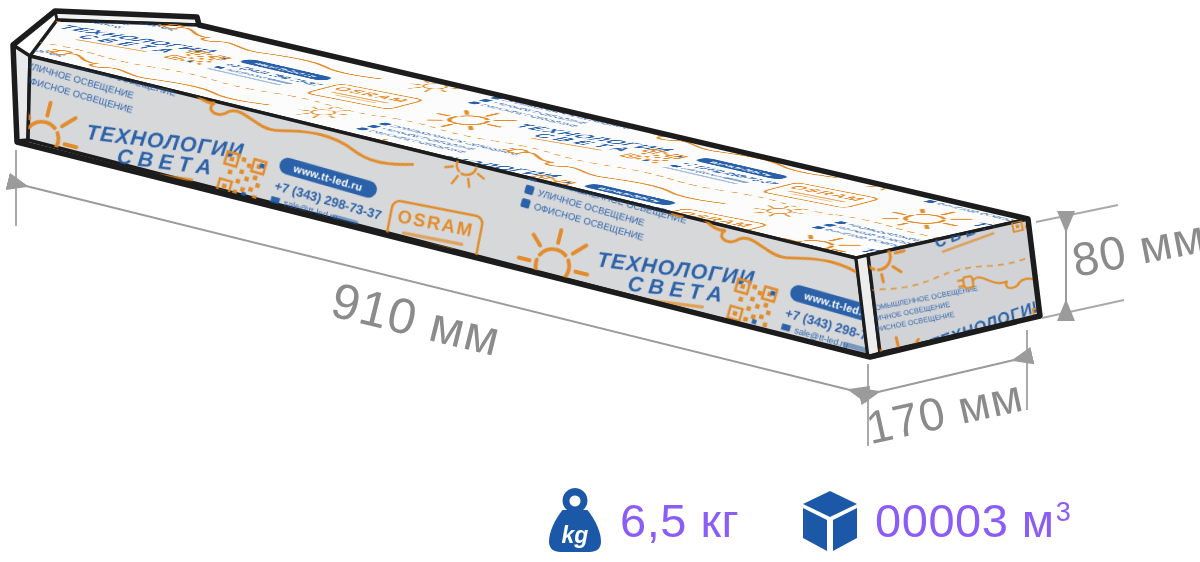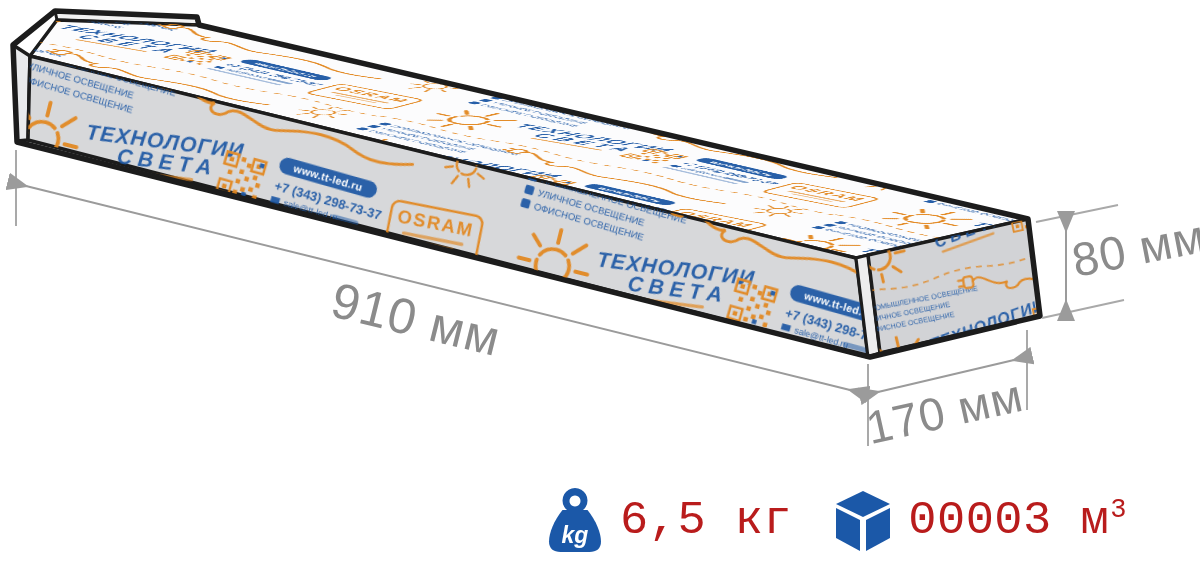--- a/index.html
+++ b/index.html
@@ -1,21 +1,21 @@
 <!DOCTYPE html>
 <html><head>
 <meta charset="utf-8">
 <style>
   html,body{margin:0;padding:0;background:#ffffff;}
   .stage{position:relative;width:1200px;height:562px;background:#ffffff;overflow:hidden;
          font-family:"Liberation Sans", sans-serif;}
   .stage svg.scene{position:absolute;left:0;top:0;}
-  .specs{position:absolute;left:546px;top:487px;display:flex;align-items:center;gap:42px;}
+  .specs{position:absolute;left:546px;top:487px;display:flex;align-items:center;gap:62px;}
   .spec{display:flex;align-items:center;gap:16px;}
-  .spec-text{font-size:47px;color:#b91c1c;letter-spacing:0.5px;white-space:nowrap;font-family:Liberation Mono, monospace;}
+  .spec-text{font-size:47px;color:#8b5cf6;letter-spacing:0.5px;white-space:nowrap;}
   .sup{font-size:27px;position:relative;top:-16px;margin-left:1px;}
   text{font-family:"Liberation Sans", sans-serif;}
 </style>
 </head>
 <body>
 
 <div class="stage">
 
 <svg class="scene" width="1200" height="562" viewBox="0 0 1200 562">
   <defs>

